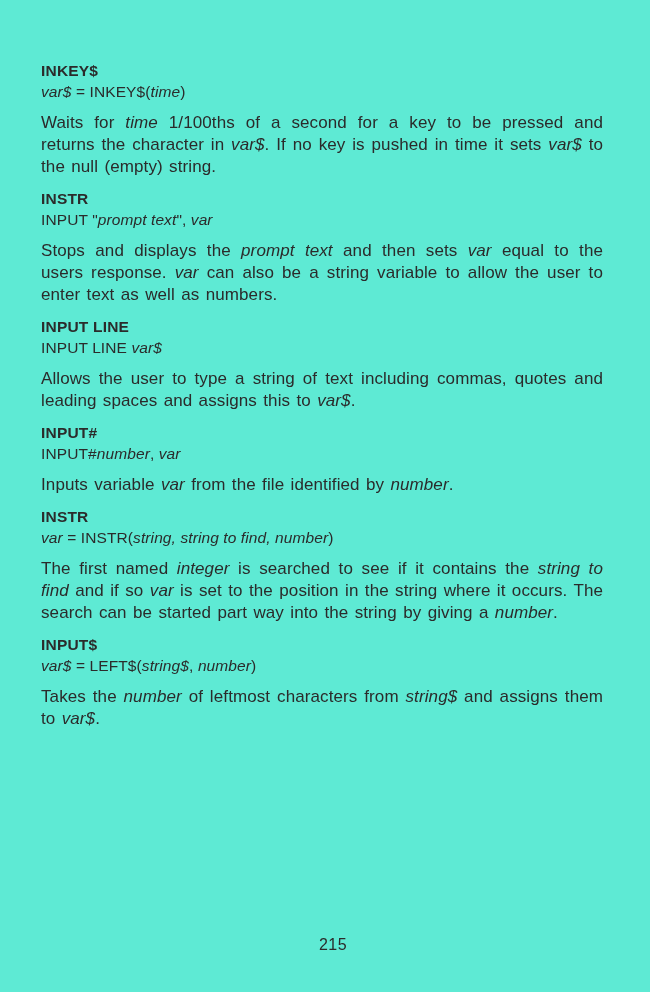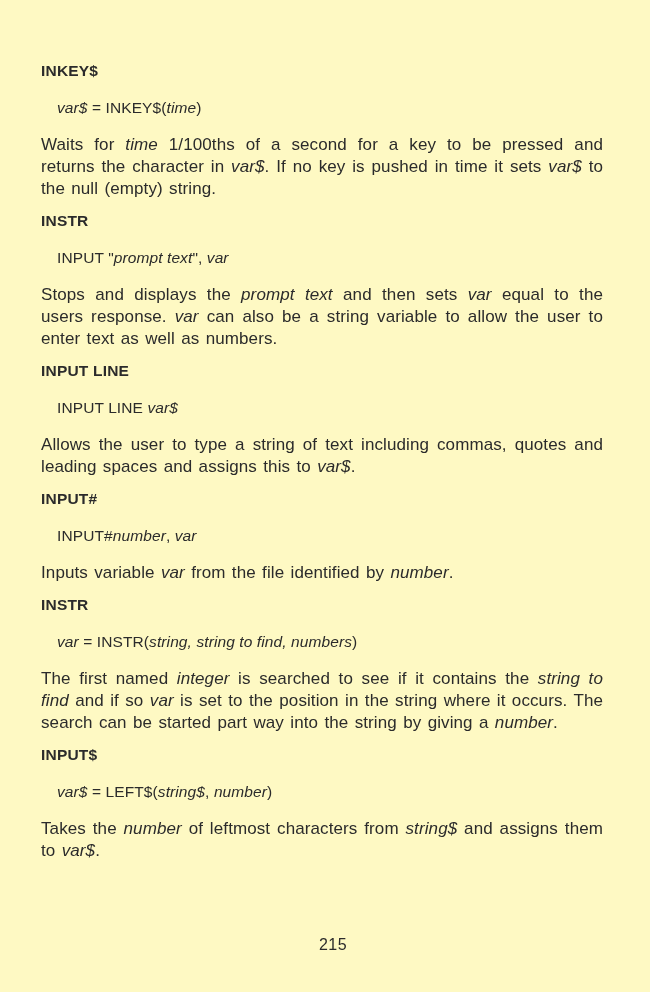--- a/index.html
+++ b/index.html
@@ -11,40 +11,40 @@
     height: 992px;
     background: #ffffff;
     font-family: "Liberation Sans", sans-serif;
     color: #2b2b2b;
     position: relative;
     overflow: hidden;
   }
   .page {
     position: absolute;
     inset: 0;
-    background: #fef9c3;
+    background: #5eead4;
   }
   .content {
     position: absolute;
     left: 41px;
     top: 60px;
     width: 562px;
   }
   section.command {
     margin: 0 0 10px 0;
   }
   .cmd-name {
     margin: 0;
     font-size: 15.5px;
     line-height: 21px;
     font-weight: bold;
     letter-spacing: 0.2px;
   }
   .cmd-syntax {
-    margin: 16px;
+    margin: 0;
     font-size: 15.5px;
     line-height: 21px;
     letter-spacing: 0.1px;
   }
   .cmd-desc {
     margin: 10px 0 0 0;
     font-size: 17px;
     line-height: 22px;
     text-align: justify;
     word-spacing: 1.5px;
@@ -83,21 +83,21 @@
         <p class="cmd-syntax">INPUT LINE <i>var$</i></p>
         <p class="cmd-desc">Allows the user to type a string of text including commas, quotes and leading spaces and assigns this to <i>var$</i>.</p>
       </section>
       <section class="command">
         <h3 class="cmd-name">INPUT#</h3>
         <p class="cmd-syntax">INPUT#<i>number</i>, <i>var</i></p>
         <p class="cmd-desc">Inputs variable <i>var</i> from the file identified by <i>number</i>.</p>
       </section>
       <section class="command">
         <h3 class="cmd-name">INSTR</h3>
-        <p class="cmd-syntax"><i>var</i> = INSTR(<i>string, string to find, numbers</i>)</p>
+        <p class="cmd-syntax"><i>var</i> = INSTR(<i>string, string to find, number</i>)</p>
         <p class="cmd-desc">The first named <i>integer</i> is searched to see if it contains the <i>string to find</i> and if so <i>var</i> is set to the position in the string where it occurs. The search can be started part way into the string by giving a <i>number</i>.</p>
       </section>
       <section class="command">
         <h3 class="cmd-name">INPUT$</h3>
         <p class="cmd-syntax"><i>var$</i> = LEFT$(<i>string$</i>, <i>number</i>)</p>
         <p class="cmd-desc">Takes the <i>number</i> of leftmost characters from <i>string$</i> and assigns them to <i>var$</i>.</p>
       </section>
     </main>
   <div class="page-number">215</div>
 </div>

